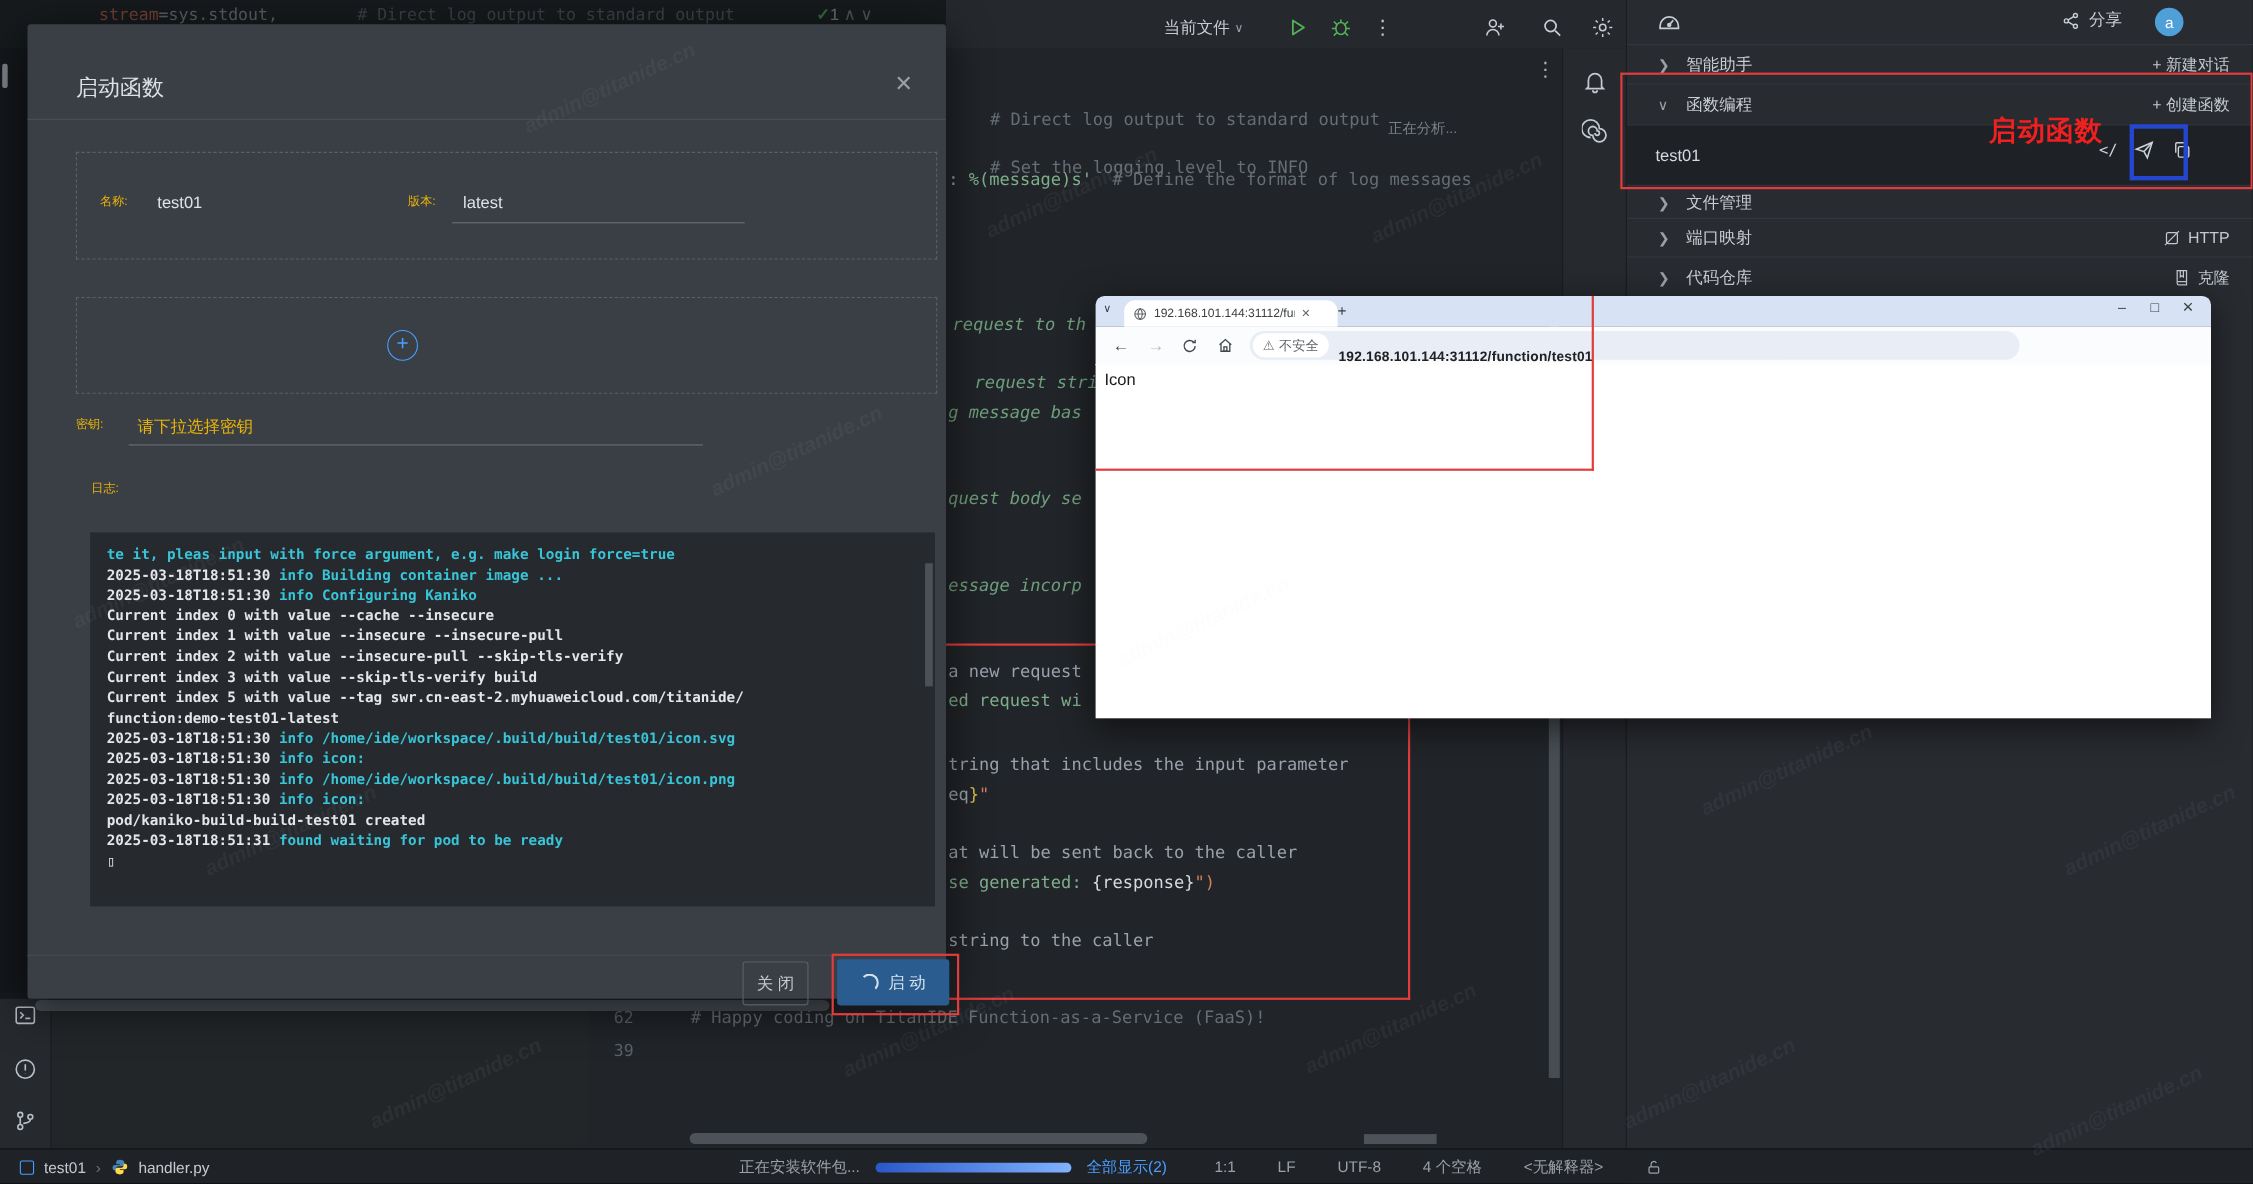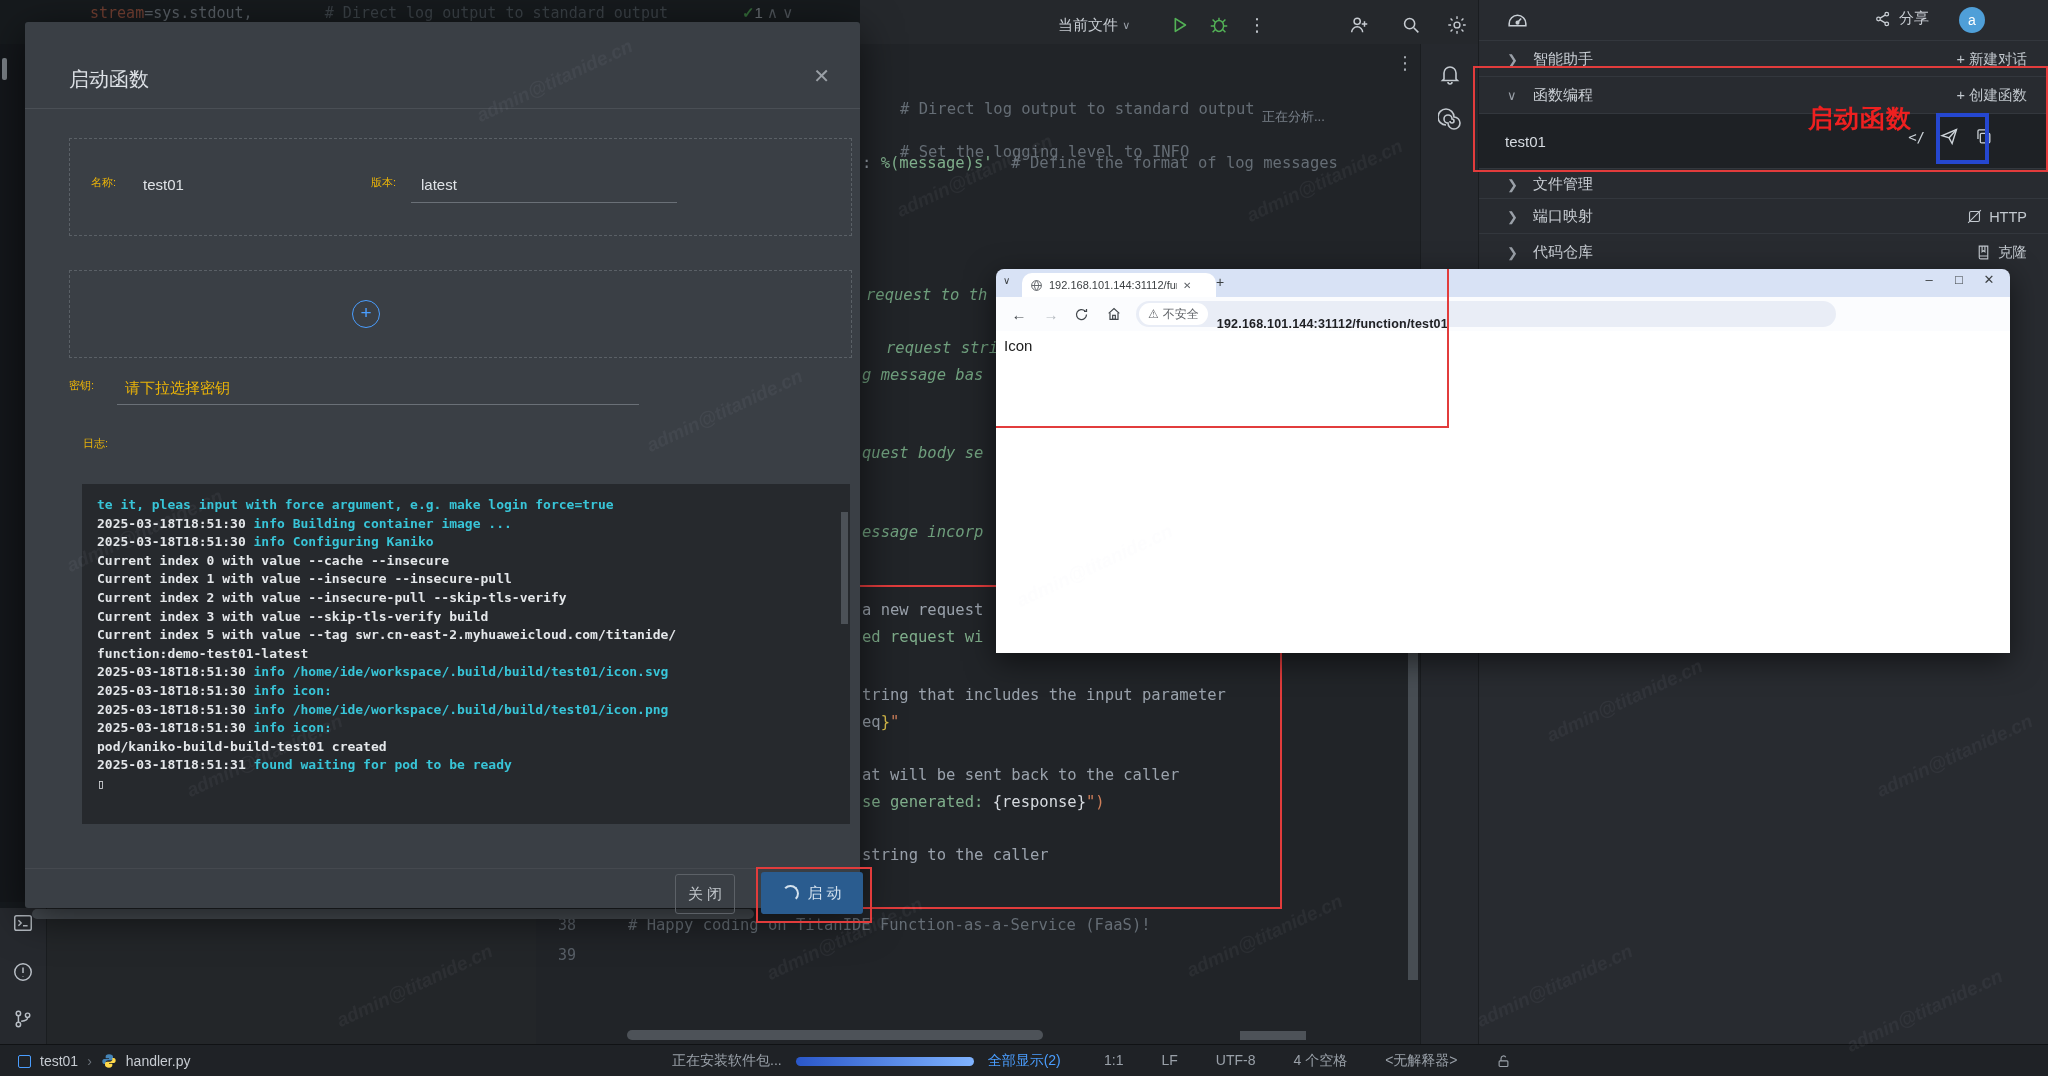--- a/index.html
+++ b/index.html
@@ -207,21 +207,21 @@
       <div class="frag mono" style="left: 862px; top: 601px;"><span class="f-w">a new request</span></div>
       <div class="frag mono" style="left: 862px; top: 628px;"><span class="f-g">ed request wi</span></div>
       <div class="frag mono" style="left: 862px; top: 686px;"><span class="f-w">tring that includes the input parameter</span></div>
       <div class="frag mono" style="left: 862px; top: 713px;"><span class="f-w">eq</span><span class="f-br">}</span><span class="f-o">"</span></div>
       <div class="frag mono" style="left: 862px; top: 766px;"><span class="f-w">at will be sent back to the caller</span></div>
       <div class="frag mono" style="left: 862px; top: 793px;"><span class="f-g">se generated: </span><span class="f-wh">{response}</span><span class="f-o">")</span></div>
       <div class="frag mono" style="left: 862px; top: 846px;"><span class="f-w">string to the caller</span></div>
       <div class="frag mono" style="left: 628px; top: 916px;"><span class="f-cm"># Happy coding on TitanIDE Function-as-a-Service (FaaS)!</span></div>
     </div>
   <div id="ed-lnums">
-      <div class="lnum mono" style="left: 536px; top: 916px;">38</div>
+      <div class="lnum mono" style="left: 536px; top: 916px;">62</div>
       <div class="lnum mono" style="left: 536px; top: 946px;">39</div>
     </div>
   <div id="ed-vsb" class="abs"></div>
   <div id="ed-vsb-mark" class="abs"></div>
   <div id="ed-hsb" class="abs"></div>
   <div id="ed-hsb2" class="abs"></div>
   <div id="ed-hsb3" class="abs"></div>
 
   <div id="blpanel" class="abs"></div>
   <div id="blbar" class="abs"></div>

